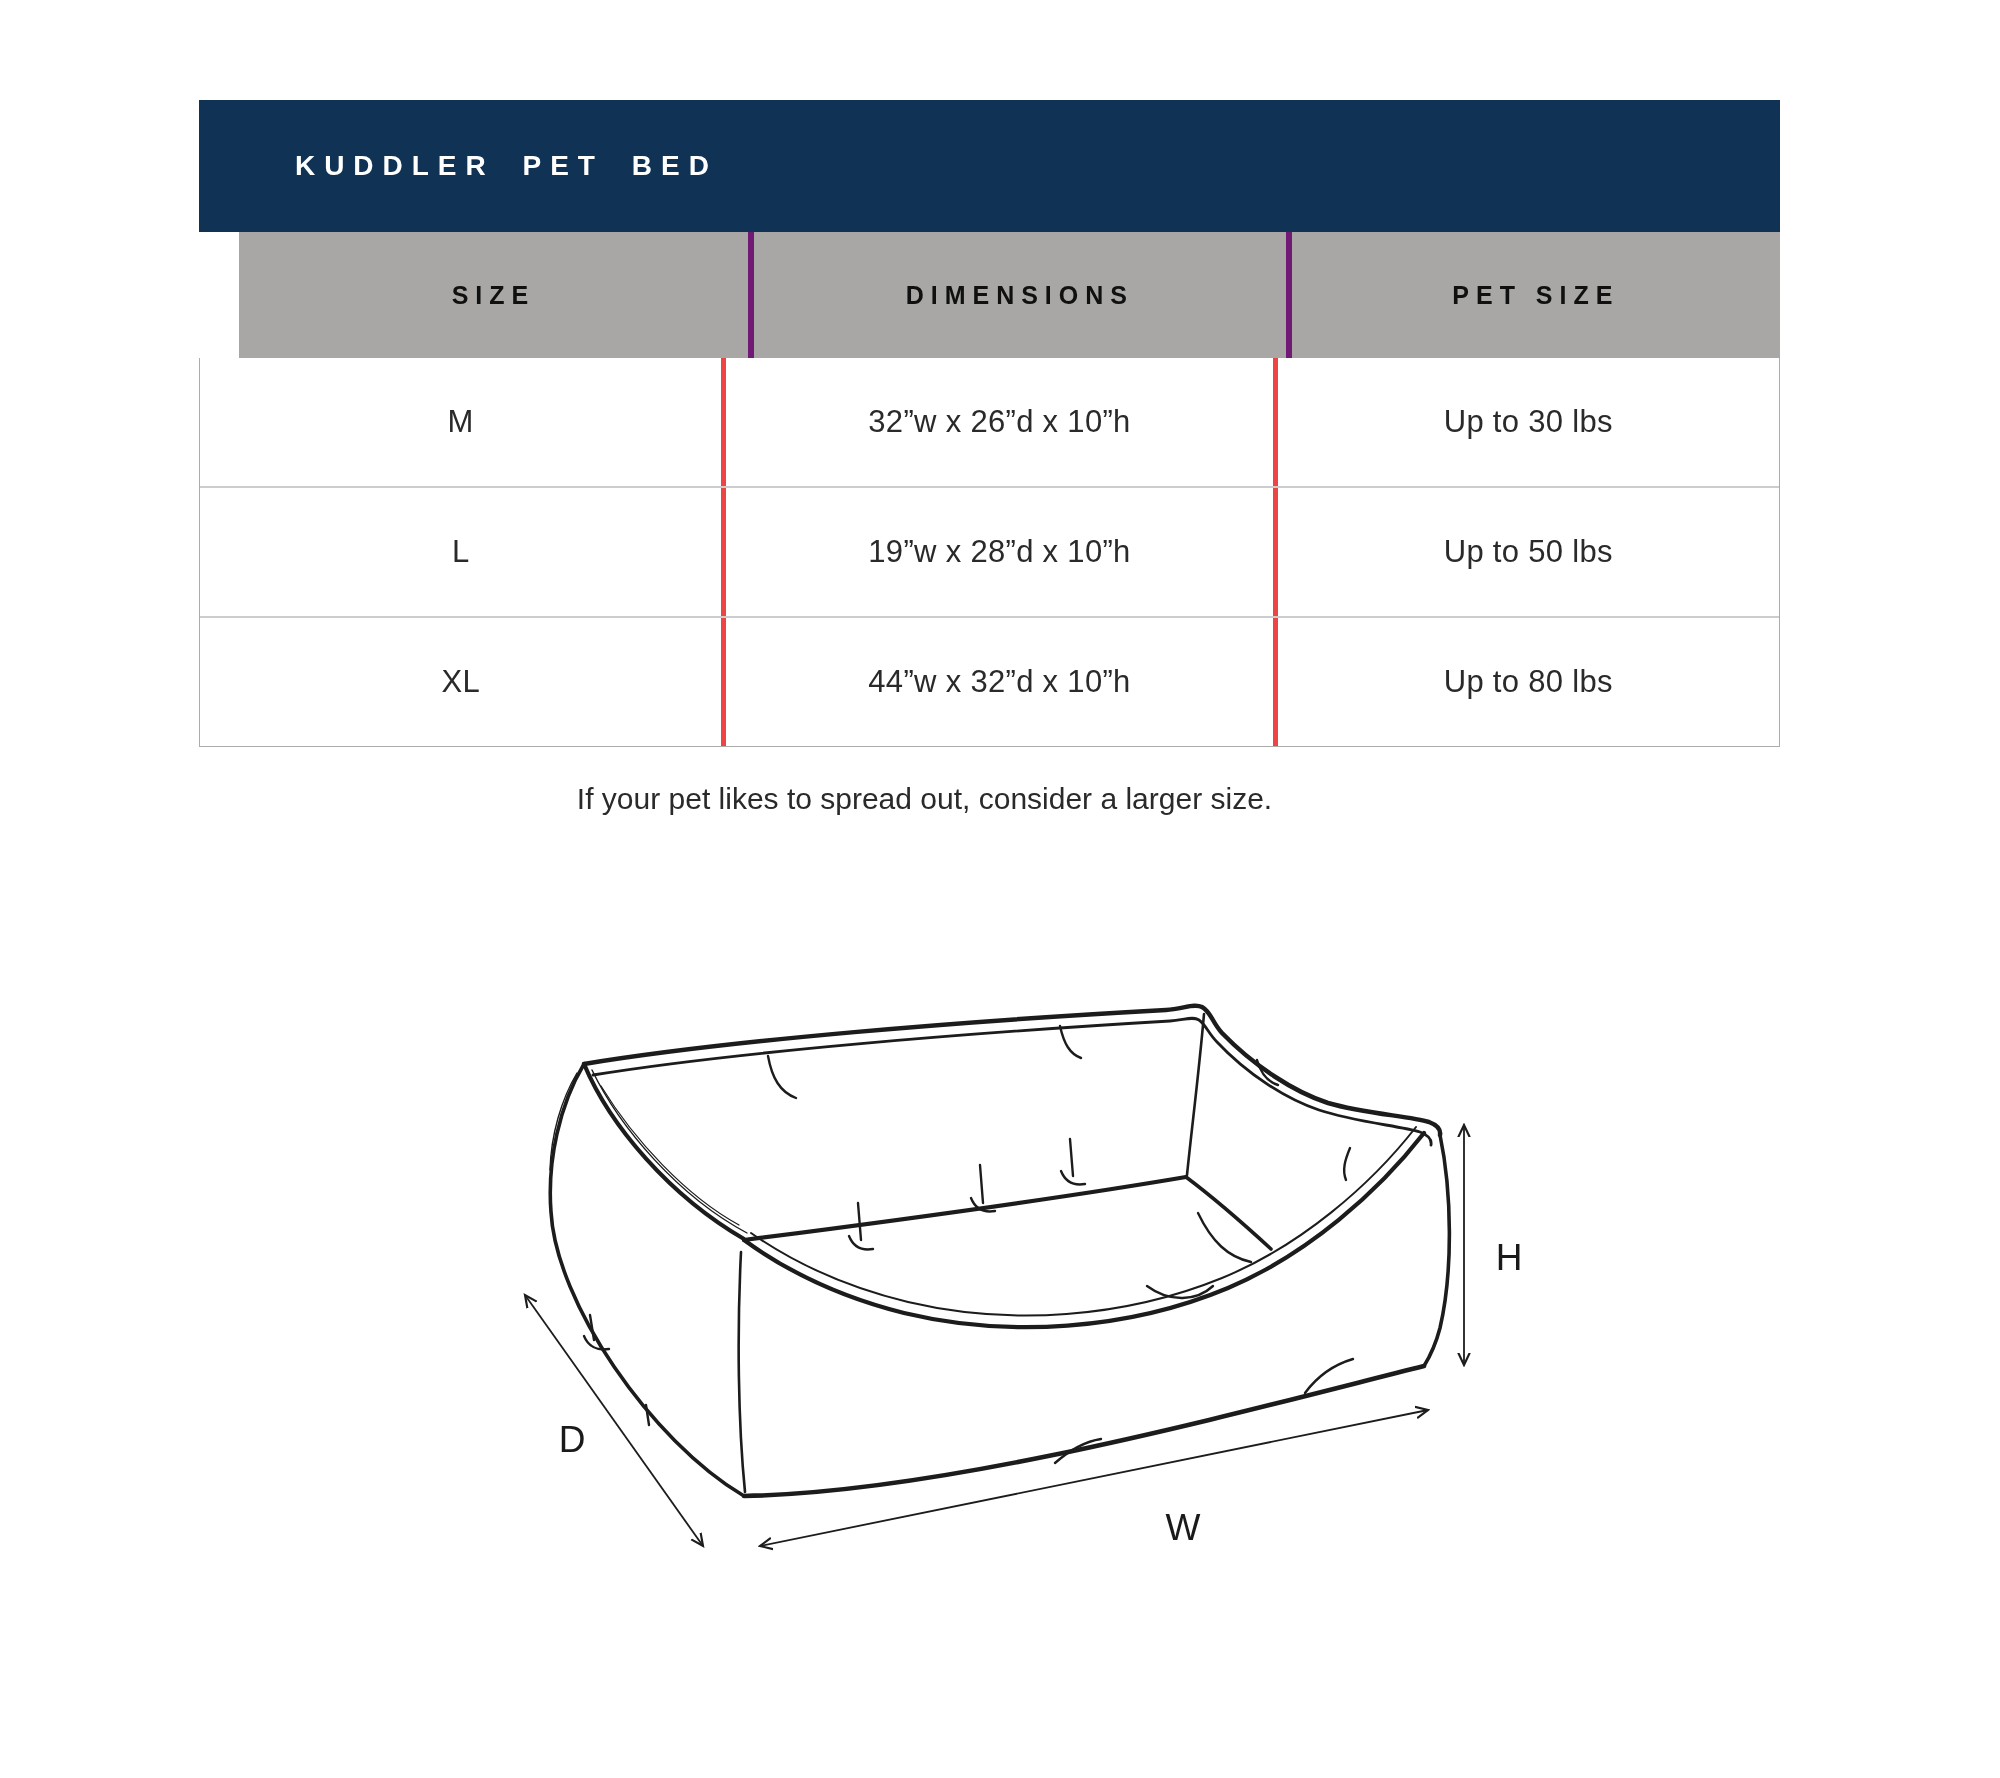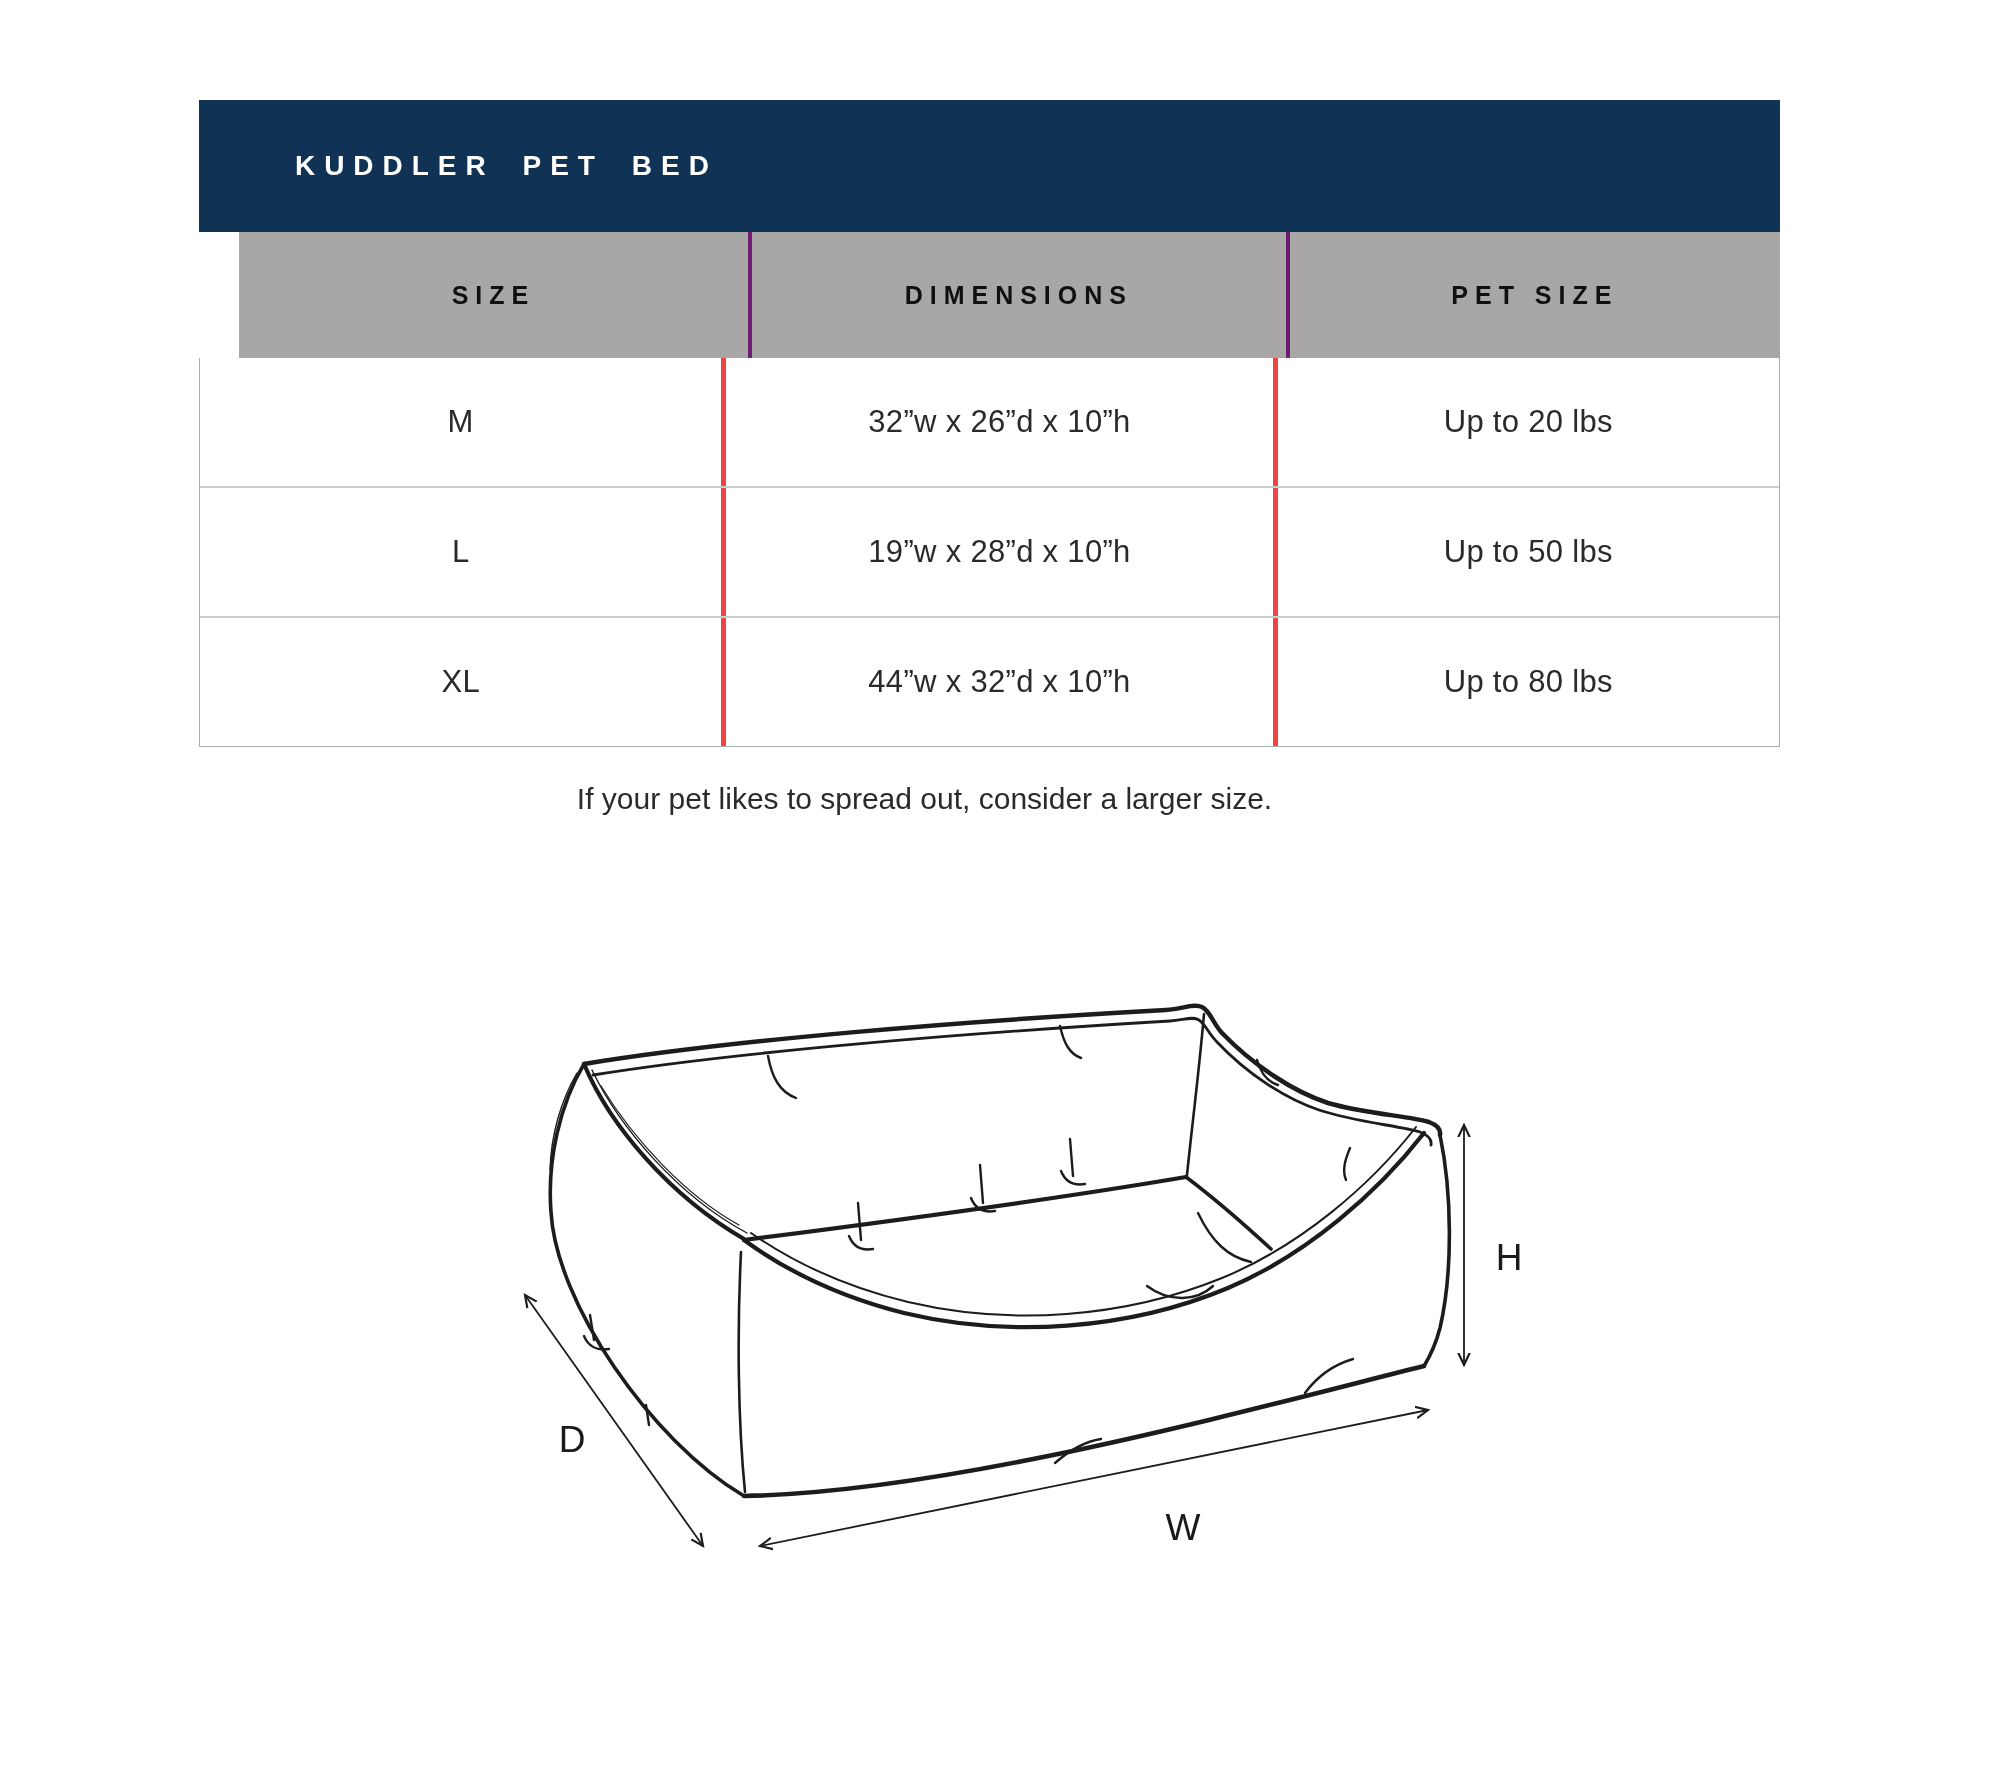--- a/index.html
+++ b/index.html
@@ -24,21 +24,21 @@
     letter-spacing:0.32em; word-spacing:0.40em;
   }
 
   .head-row {
     height:126px; background:#a8a7a5;
     display:grid; grid-template-columns:33.02% 34.91% 32.07%;margin-left:40px;
   }
   .head-cell {
     display:flex; align-items:center; justify-content:center;
     font-weight:bold; font-size:25px; letter-spacing:0.28em;
-    color:#101010; border-left:4px solid #701a75;
+    color:#101010; border-left:6px solid #701a75;
   }
   .head-cell:first-child { border-left:none; }
 
   .table-body { border:1px solid #acacac; border-top:none; background:#ffffff; }
   .body-row {
     height:128px; display:grid;
     grid-template-columns:33.02% 34.91% 32.07%;
     border-top:2px solid #cccccc;
   }
   .body-row:first-child { border-top:none; }
@@ -75,21 +75,21 @@
     <div class="head-row">
       <div class="head-cell">SIZE</div>
       <div class="head-cell">DIMENSIONS</div>
       <div class="head-cell">PET SIZE</div>
     </div>
 
     <div class="table-body">
       <div class="body-row">
         <div class="body-cell">M</div>
         <div class="body-cell">32”w x 26”d x 10”h</div>
-        <div class="body-cell">Up to 20 lbs</div>
+        <div class="body-cell">Up to 30 lbs</div>
       </div>
       <div class="body-row">
         <div class="body-cell">L</div>
         <div class="body-cell">19”w x 28”d x 10”h</div>
         <div class="body-cell">Up to 50 lbs</div>
       </div>
       <div class="body-row">
         <div class="body-cell">XL</div>
         <div class="body-cell">44”w x 32”d x 10”h</div>
         <div class="body-cell">Up to 80 lbs</div>

